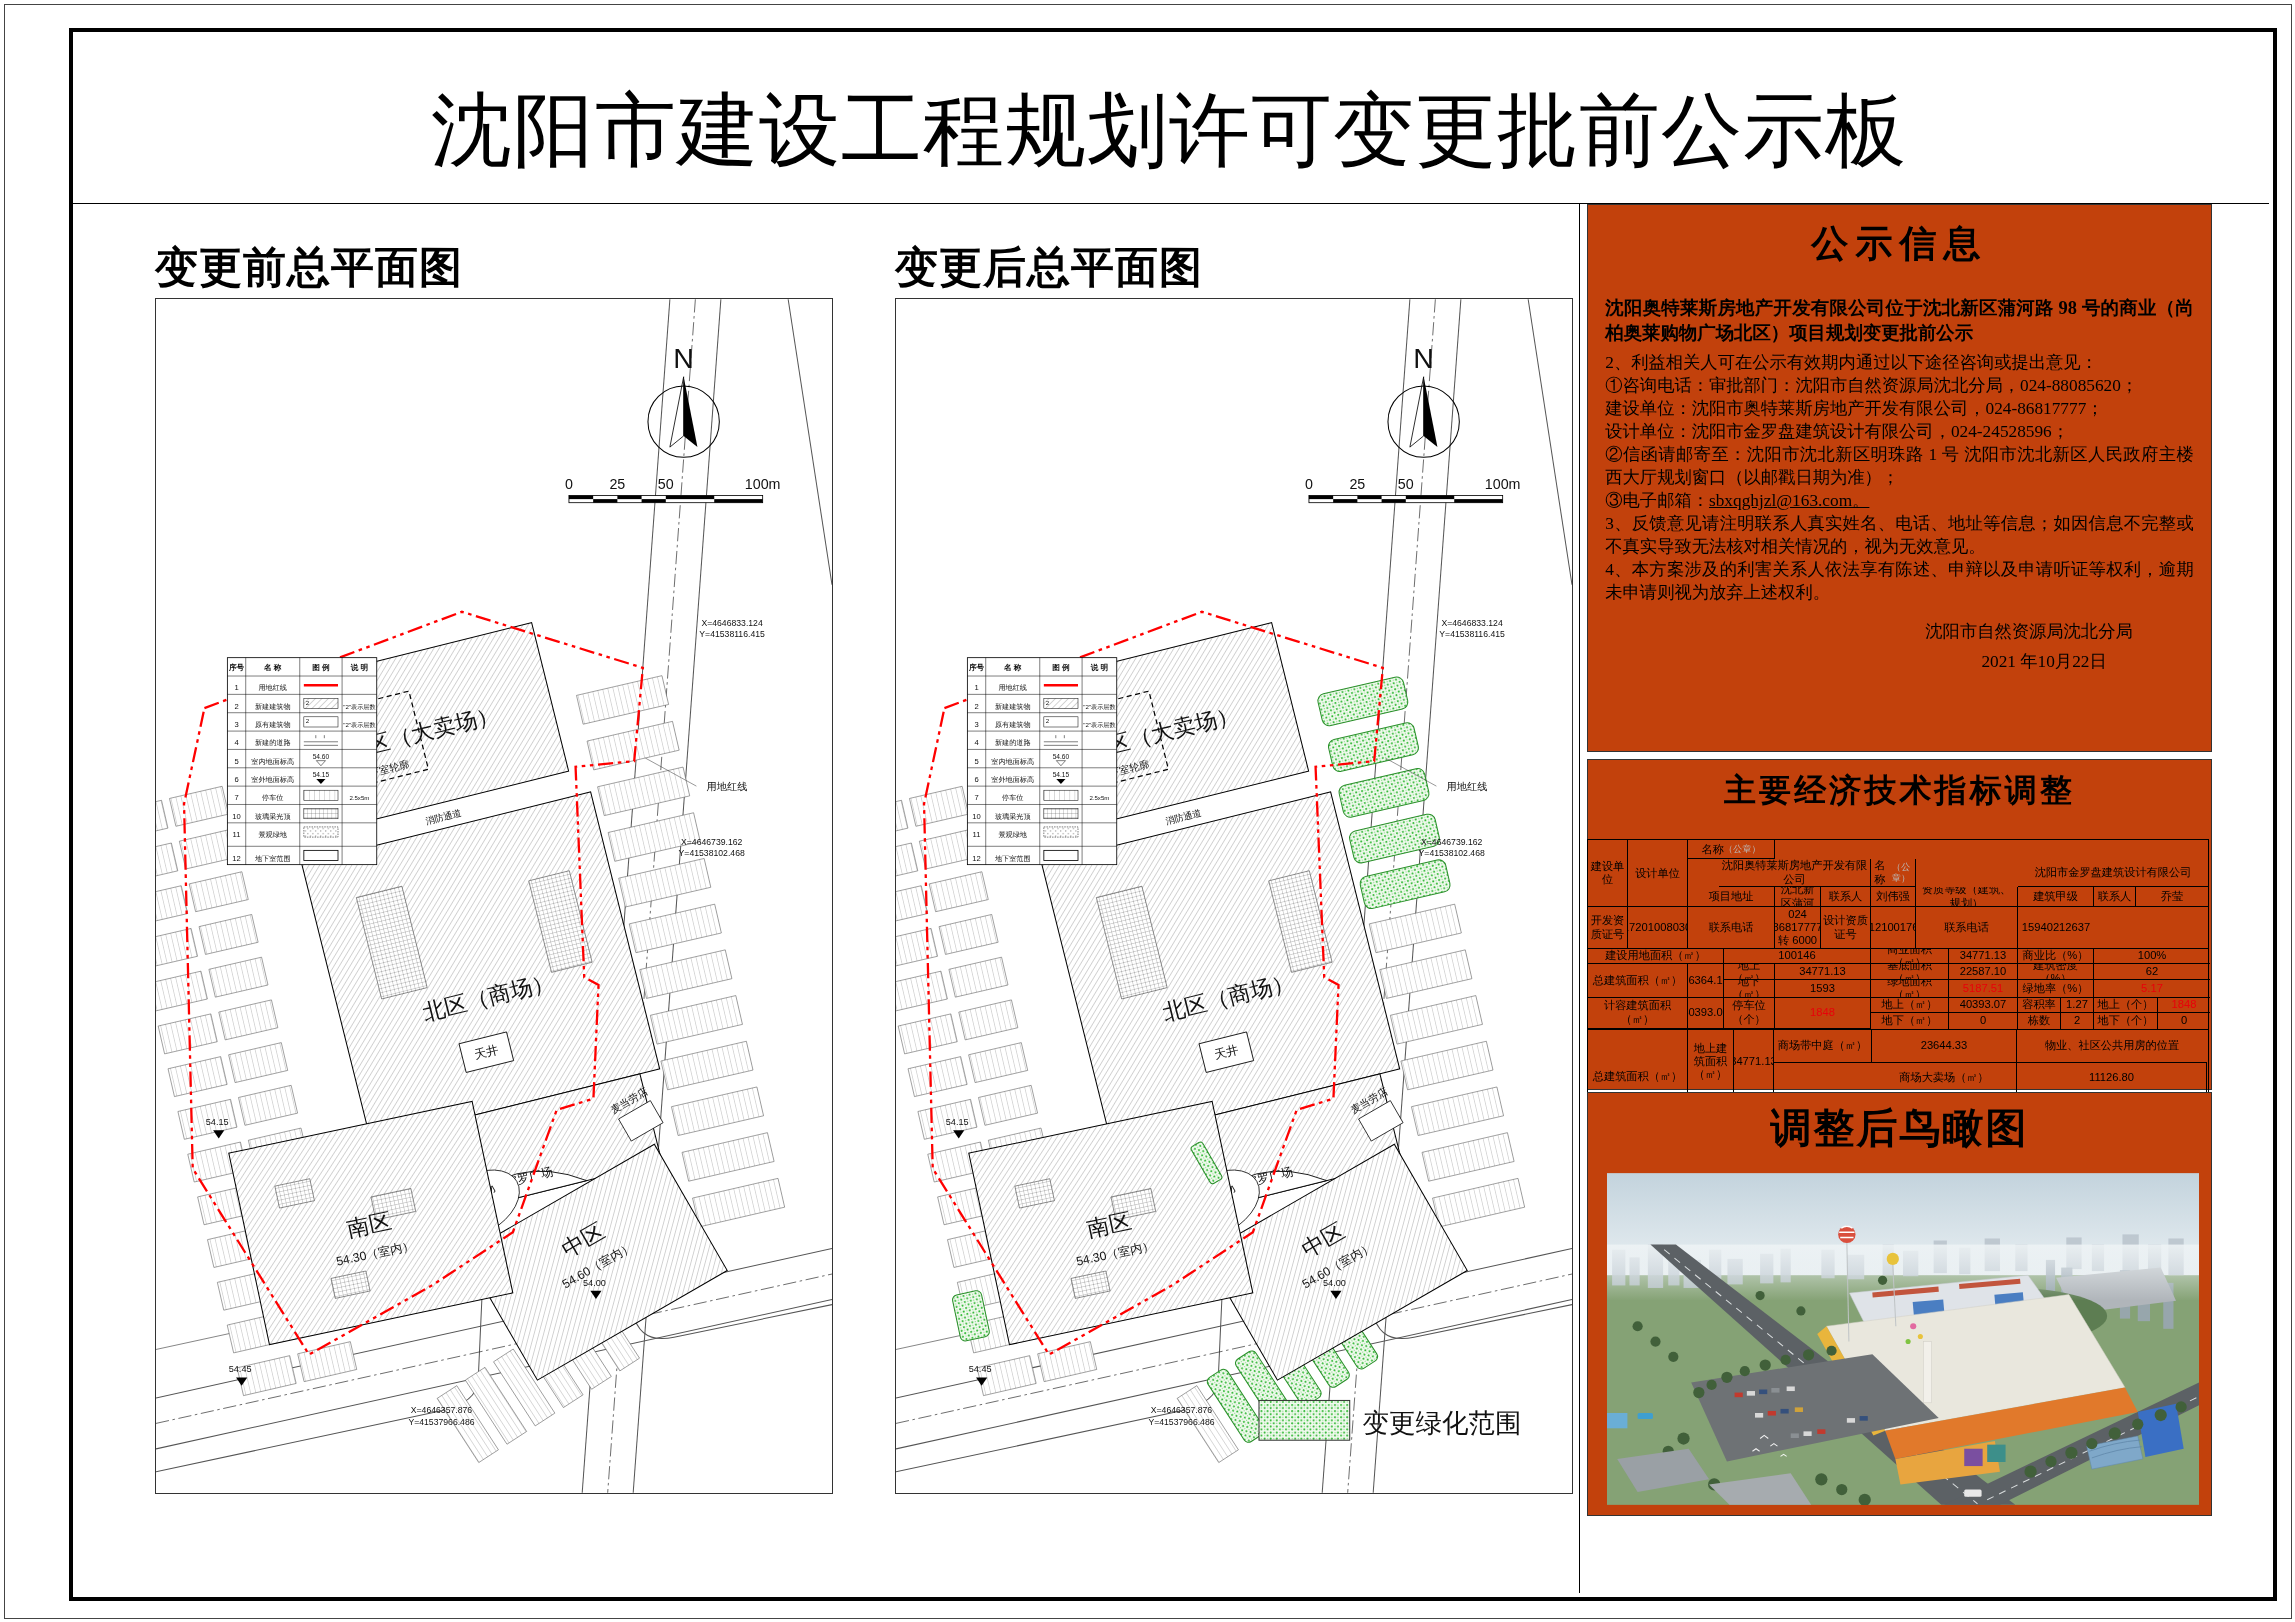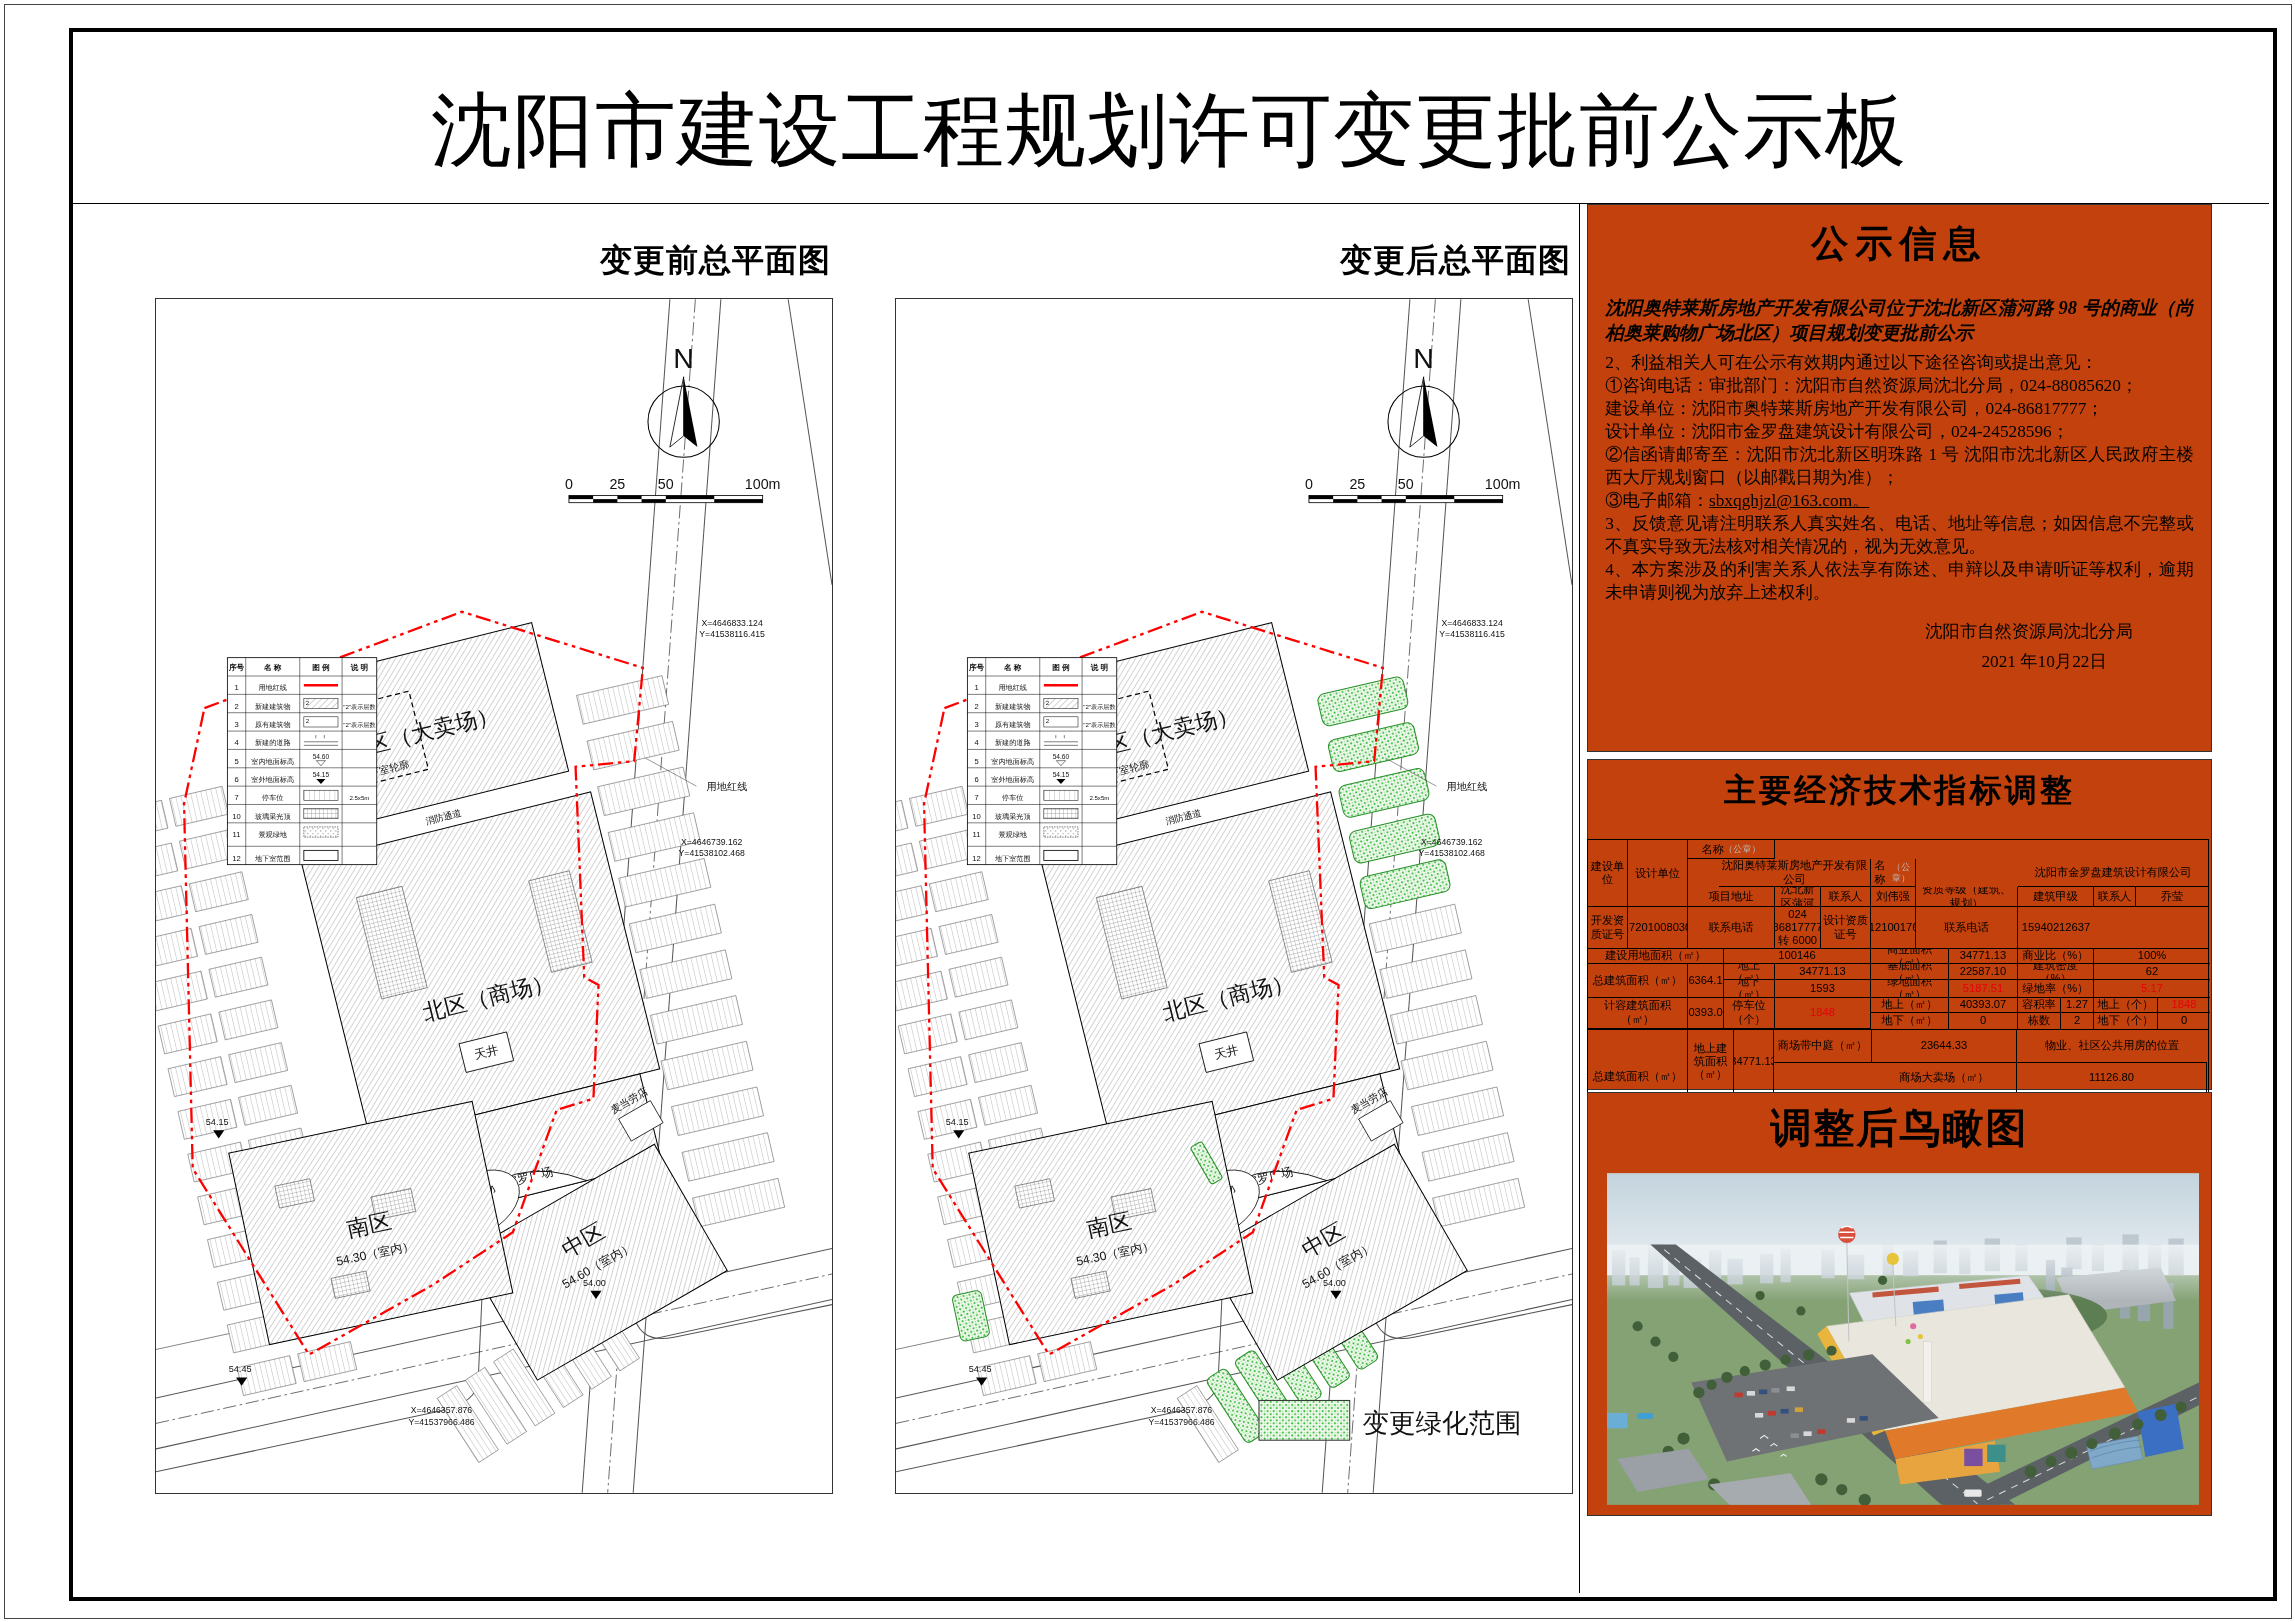--- a/index.html
+++ b/index.html
@@ -11,30 +11,30 @@
   .thin-outline{position:absolute;left:4.1px;top:4.1px;width:2286px;height:1613px;border:1px solid #444;}
   .frame{position:absolute;left:69px;top:28px;width:2200px;height:1565px;border:4.6px solid #000;}
   .main-title{
     position:absolute;left:69px;top:77px;width:2200px;text-align:center;
     font-size:81px;font-weight:normal;letter-spacing:1px;white-space:nowrap;
   }
   .title-rule{position:absolute;left:69px;top:203px;width:2200px;height:0;border-top:1.5px solid #000;}
   .vdivider{position:absolute;left:1579px;top:203px;width:0;height:1390px;border-left:1.5px solid #000;}
 
   .plan-caption{
-    position:absolute;top:239px;height:56px;font-size:32px;font-weight:bold;
-    text-align:right;letter-spacing:1px;white-space:nowrap;
+    position:absolute;top:239px;height:56px;font-size:43px;font-weight:bold;
+    text-align:left;letter-spacing:1px;white-space:nowrap;
   }
   .map-box{position:absolute;top:298px;width:676px;height:1194px;border:1.5px solid #333;background:#fff;}
   .map-box svg{display:block;width:676px;height:1194px;}
 
   .panel-box{position:absolute;left:1587px;width:625px;background:#c2410c;}
   .notice-box{top:204px;height:548px;border:1.5px solid #333;padding:0 17.3px;box-sizing:border-box;}
   .notice-title{margin-top:14.3px;text-align:center;font-size:37px;font-weight:bold;letter-spacing:7.1px;}
-  .notice-headline{margin-top:26.5px;font-size:18.4px;font-weight:bold;line-height:25.5px;text-align:justify;font-style:italic;}
+  .notice-headline{margin-top:26.5px;font-size:18.4px;font-weight:bold;line-height:25.5px;text-align:justify;}
   .notice-para{margin-top:9.2px;font-size:17.3px;line-height:25.5px;text-align:justify;text-indent:37px;}
   .notice-items{margin-top:4.1px;font-size:17.3px;line-height:23px;text-align:justify;}
   .notice-items div{margin:0;}
   .email{text-decoration:underline;}
   .notice-sign{margin-top:15.3px;text-align:right;font-size:17.3px;padding-right:61px;}
   .notice-date{margin-top:6.1px;text-align:right;font-size:17.3px;padding-right:87px;}
 
   .ind-box{top:759px;height:331px;border:1.5px solid #333;box-sizing:border-box;}
   .ind-title{margin-top:9.2px;text-align:center;font-size:32px;font-weight:bold;letter-spacing:3.1px;}
   .ind-table{position:absolute;left:1587px;top:839px;width:622px;}

